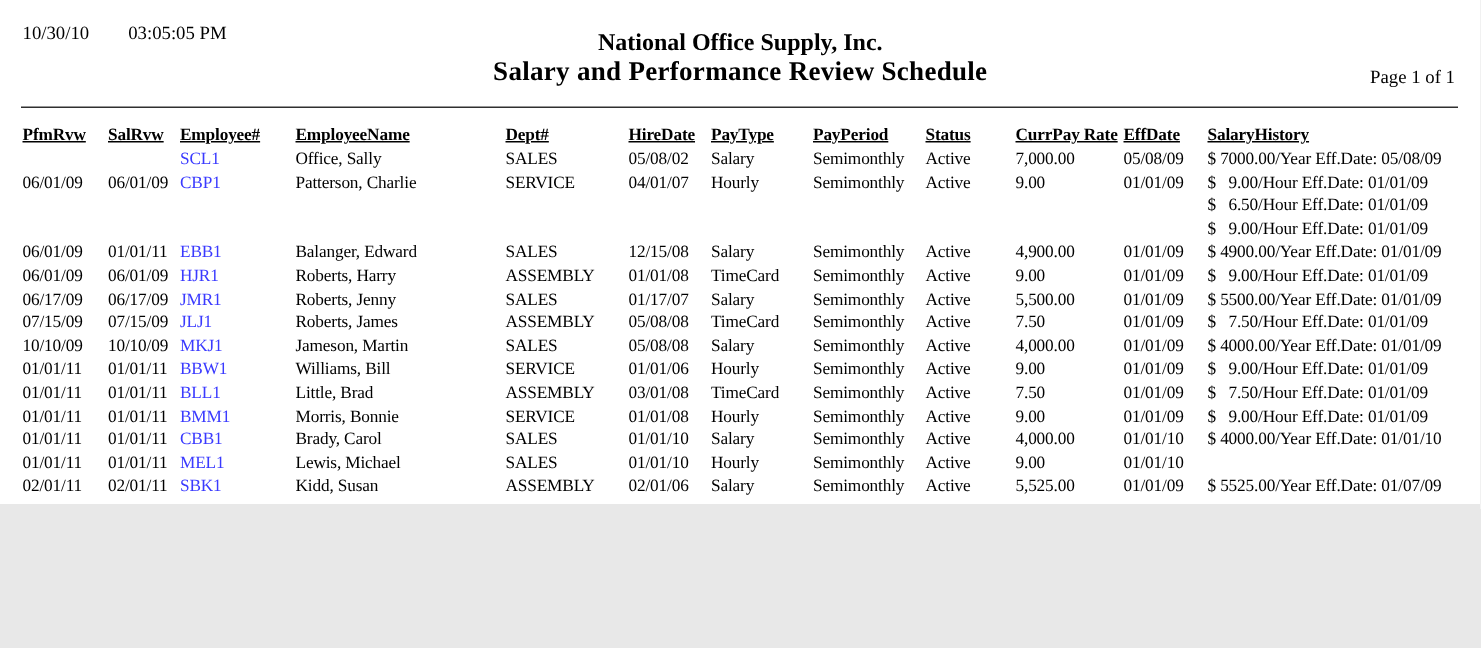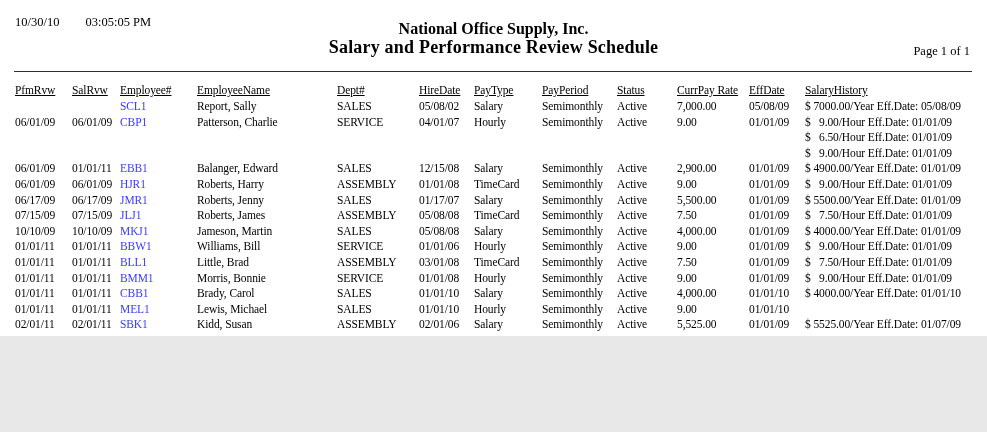--- a/index.html
+++ b/index.html
@@ -22,21 +22,21 @@
   
   .report-table{
     position:absolute;top:83px;left:15px;
     width:952px;table-layout:fixed;border-collapse:collapse;
     font-size:11.5px;letter-spacing:-0.1px;
   }
   .report-table th,.report-table td{
     padding:0;margin:0;text-align:left;vertical-align:top;
     line-height:15.6px;white-space:nowrap;font-weight:normal;
   }
-  .report-table thead th{font-weight:normal;}
+  .report-table thead th{font-weight:bold;}
   .hdr-u{text-decoration:underline;}
   .report-table thead tr{height:16px;}
   .th-rate{text-align:right;}
   .c-pfm{font-weight:bold;}
   .c-emp{color:var(--link,#3a3aff);cursor:pointer;}
   .c-rate{text-align:right;}
   .c-eff{padding-left:3px;}
   .c-hist{padding-left:3px;}
   .c-hist .hist{white-space:pre;line-height:15.6px;}
   
@@ -87,21 +87,21 @@
         <th class="th-rate"><span class="hdr-u">CurrPay Rate</span></th>
         <th class="c-eff"><span class="hdr-u">EffDate</span></th>
         <th class="c-hist"><span class="hdr-u">SalaryHistory</span></th>
       </tr>
     </thead>
     <tbody>
         <tr>
       <td class="c-pfm"></td>
       <td class="c-sal"></td>
       <td class="c-emp">SCL1</td>
-      <td class="c-name">Report, Sally</td>
+      <td class="c-name">Office, Sally</td>
       <td class="c-dept">SALES</td>
       <td class="c-hire">05/08/02</td>
       <td class="c-type">Salary</td>
       <td class="c-period">Semimonthly</td>
       <td class="c-status">Active</td>
       <td class="c-rate">7,000.00</td>
       <td class="c-eff">05/08/09</td>
       <td class="c-hist">
             <div class="hist">$ 7000.00/Year Eff.Date: 05/08/09</div>
           </td>
@@ -127,21 +127,21 @@
         <tr>
       <td class="c-pfm">06/01/09</td>
       <td class="c-sal">01/01/11</td>
       <td class="c-emp">EBB1</td>
       <td class="c-name">Balanger, Edward</td>
       <td class="c-dept">SALES</td>
       <td class="c-hire">12/15/08</td>
       <td class="c-type">Salary</td>
       <td class="c-period">Semimonthly</td>
       <td class="c-status">Active</td>
-      <td class="c-rate">2,900.00</td>
+      <td class="c-rate">4,900.00</td>
       <td class="c-eff">01/01/09</td>
       <td class="c-hist">
             <div class="hist">$ 4900.00/Year Eff.Date: 01/01/09</div>
           </td>
     </tr>
         <tr>
       <td class="c-pfm">06/01/09</td>
       <td class="c-sal">06/01/09</td>
       <td class="c-emp">HJR1</td>
       <td class="c-name">Roberts, Harry</td>

